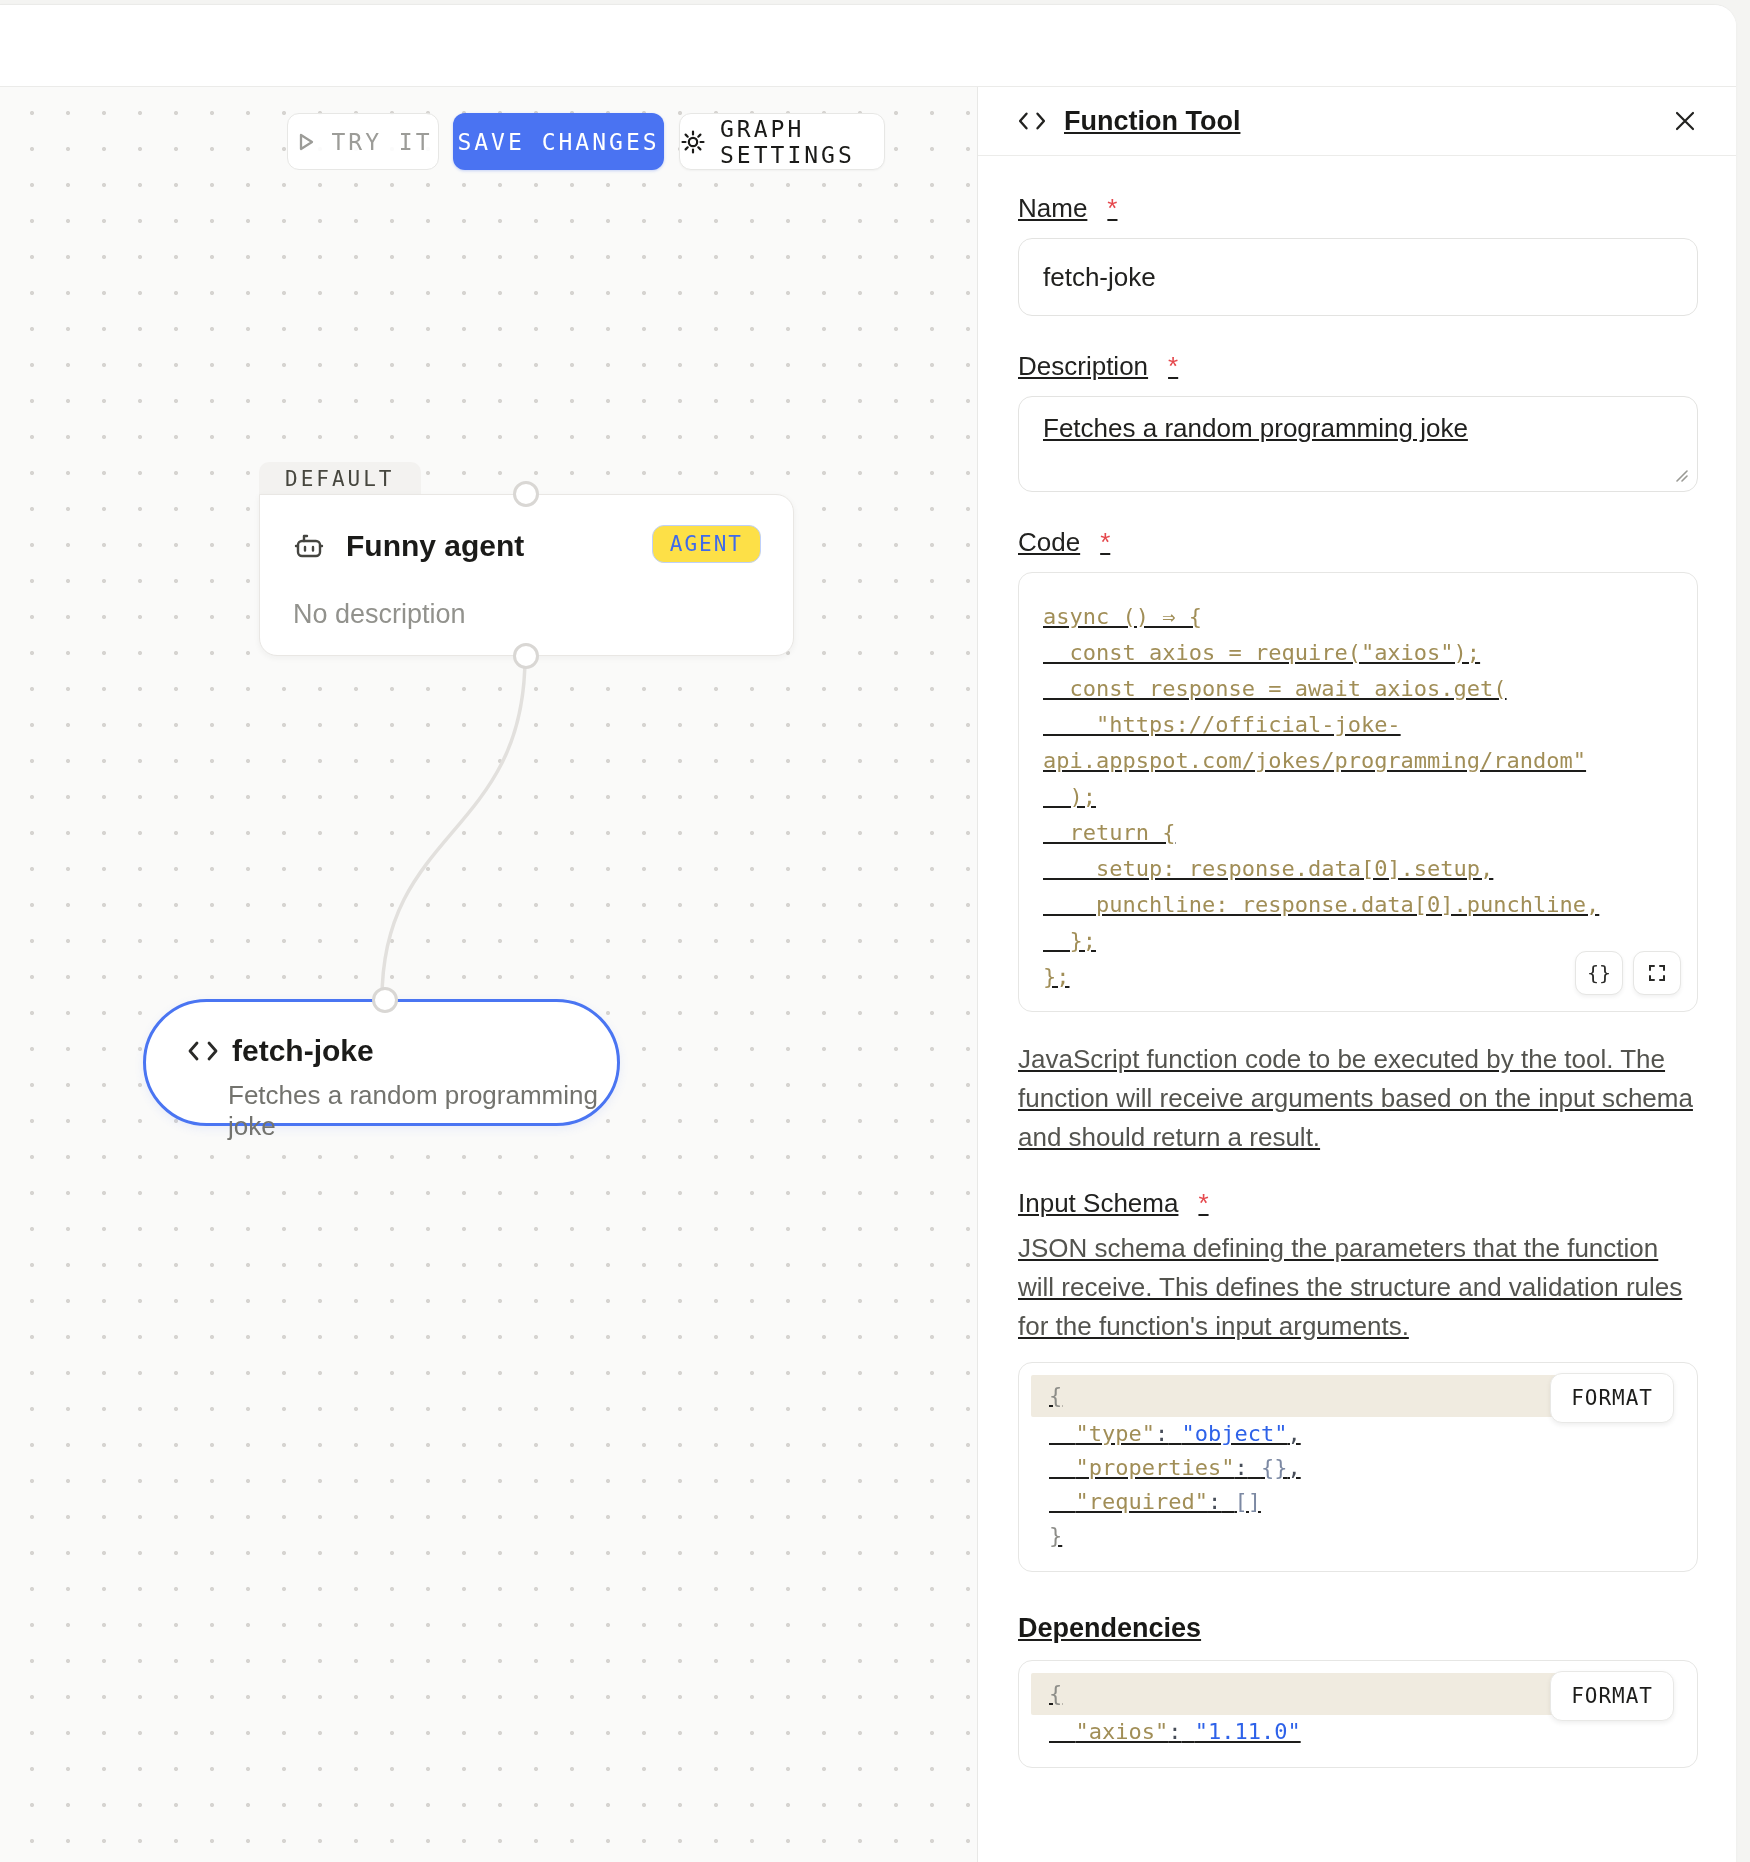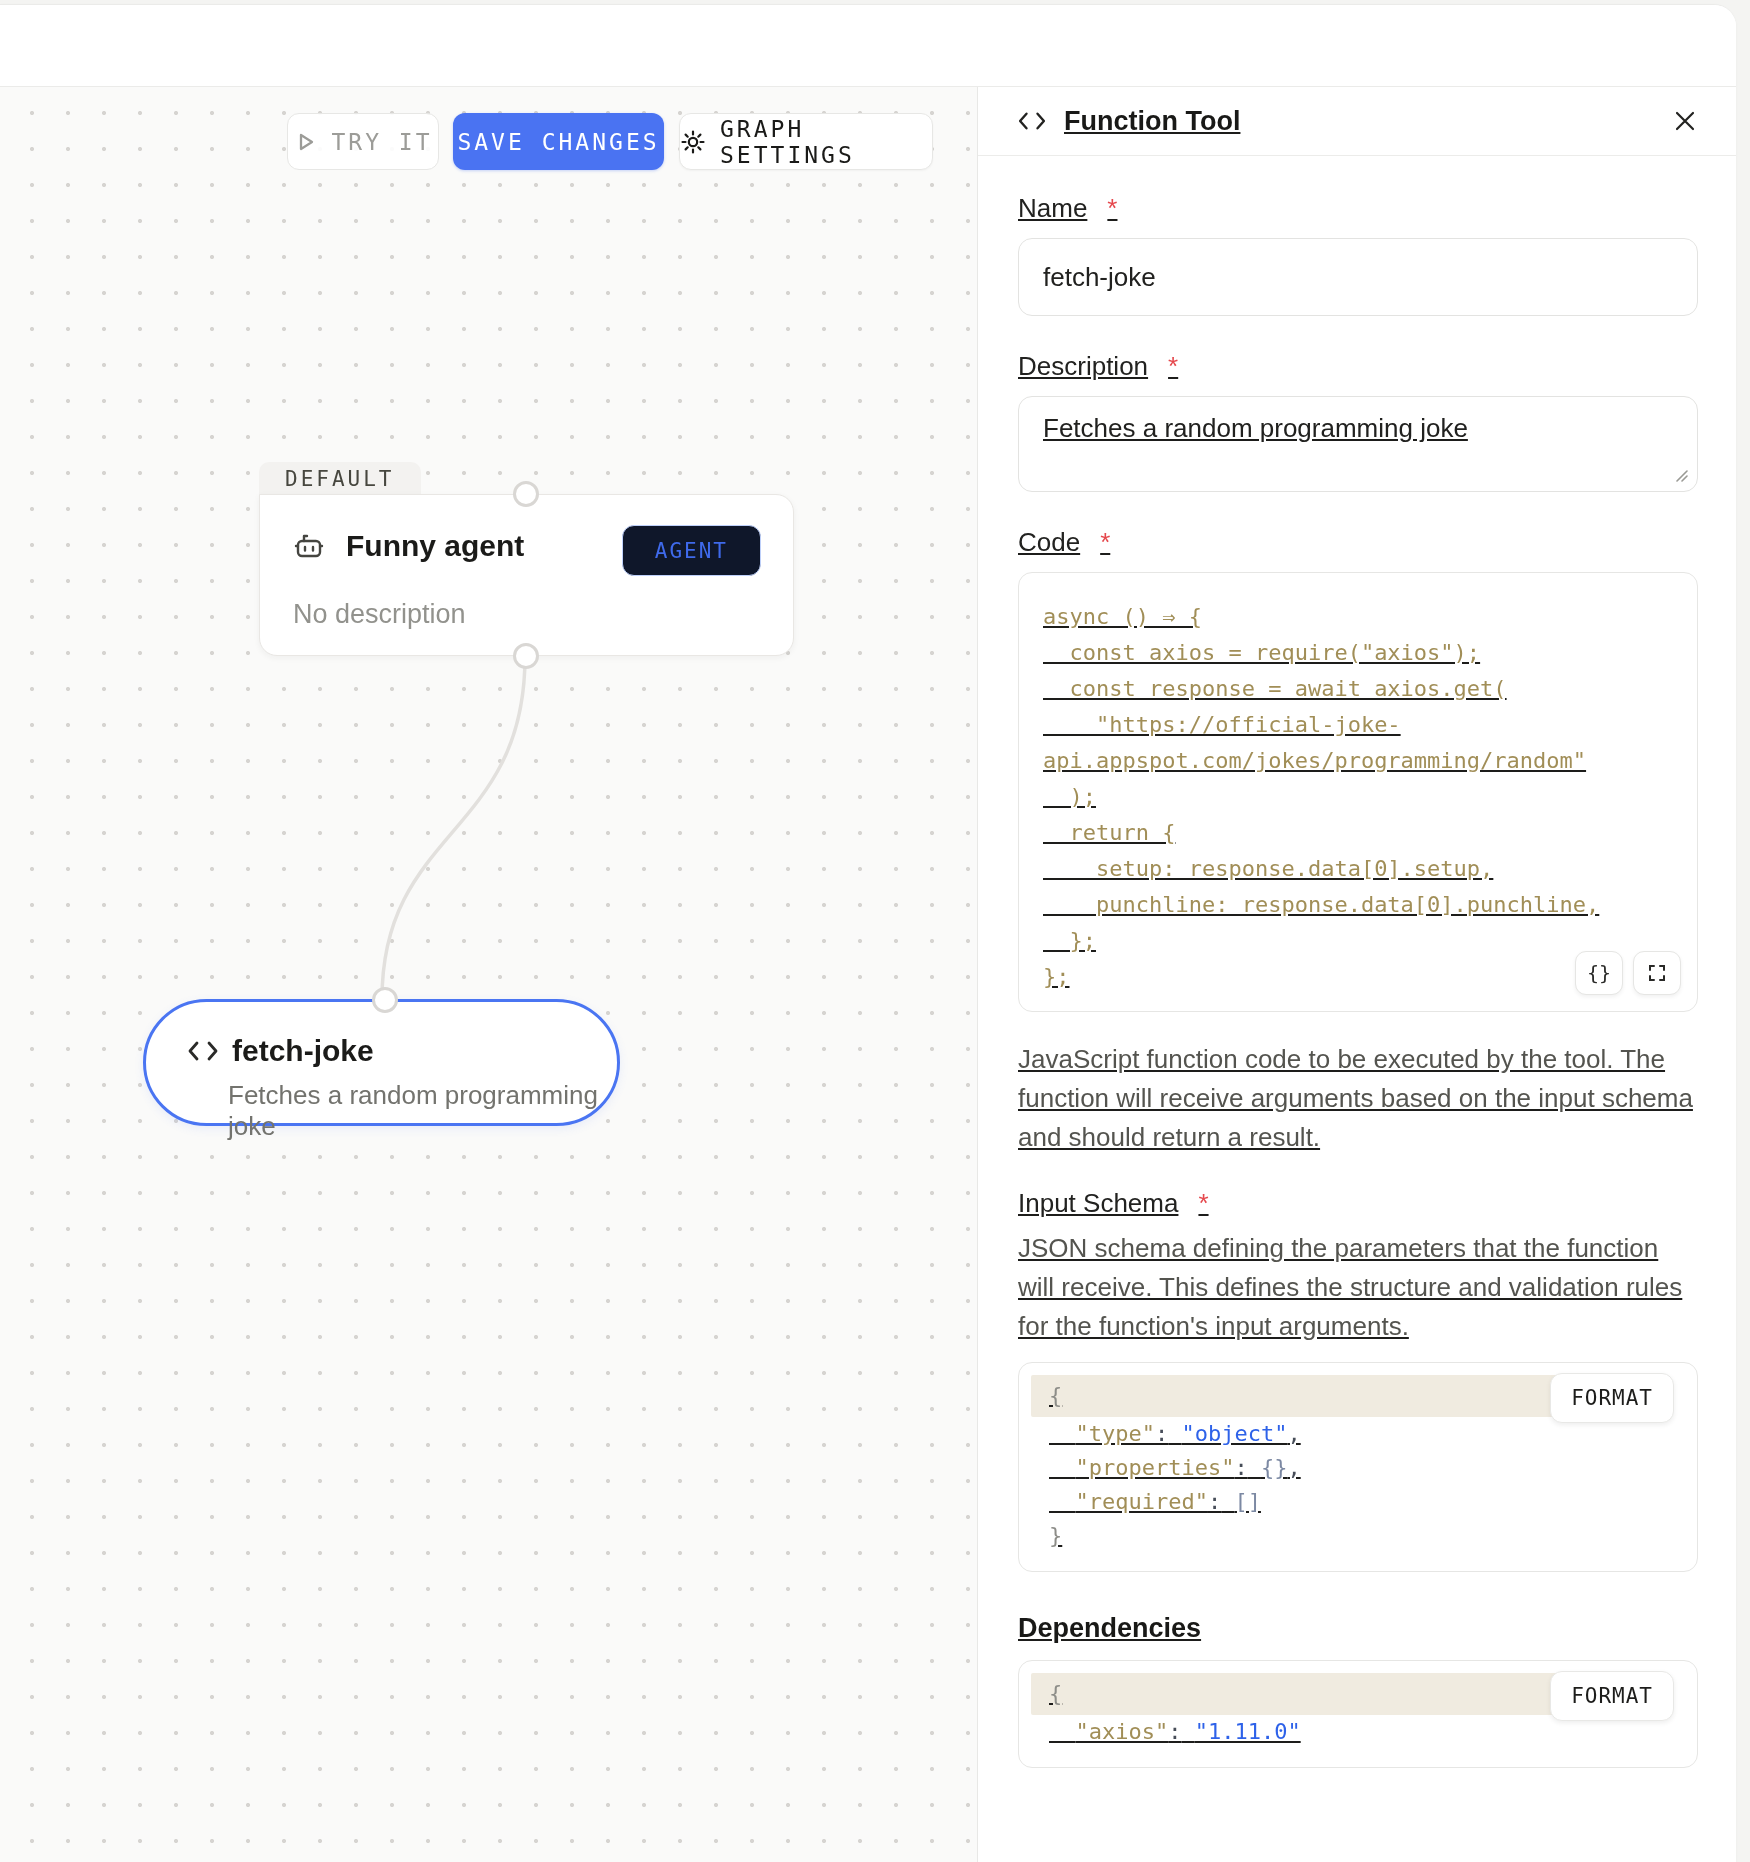--- a/index.html
+++ b/index.html
@@ -17,32 +17,32 @@
   .canvas { position:relative; width:977px; flex:none; background:#fafaf9;
     background-image:radial-gradient(#d6d4d1 2px, transparent 2.2px);
     background-size:36px 36px; background-position:14px 8px; overflow:hidden; }
   .edge-svg { position:absolute; left:0; top:0; width:977px; height:1776px; pointer-events:none; }
 
   .toolbar-btn { position:absolute; top:26px; height:57px; display:flex; align-items:center; justify-content:center;
     gap:14px; border-radius:12px; font-family:"DejaVu Sans Mono", monospace; font-size:23px; letter-spacing:3px;
     cursor:pointer; }
   .btn-tryit { left:287px; width:152px; background:rgba(255,255,255,.9); border:1px solid #e7e7e5; color:#9c9c98; }
   .btn-save { left:453px; width:211px; background:#4a73f2; color:#ffffff; box-shadow:0 1px 3px rgba(74,115,242,.3); }
-  .btn-settings { left:679px; width:254px; background:#ffffff; border:1px solid #e7e7e5; color:#1a1a18;
+  .btn-settings { left:679px; width:206px; background:#ffffff; border:1px solid #e7e7e5; color:#1a1a18;
     box-shadow:0 1px 2px rgba(0,0,0,.04); }
 
   .default-tab { position:absolute; left:259px; top:375px; height:33px; padding:0 26px; background:#f3f2f0;
     border-radius:10px 10px 0 0; font-family:"DejaVu Sans Mono", monospace; font-size:21px; letter-spacing:3px;
     color:#47473f; display:flex; align-items:center; }
   .agent-node { position:absolute; left:259px; top:407px; width:535px; height:162px; background:#fff;
     border:1px solid #e9e7e4; border-radius:0 18px 18px 18px; box-shadow:0 2px 6px rgba(40,40,35,.05); }
   .agent-row { position:absolute; left:33px; top:34px; display:flex; align-items:center; gap:21px; }
   .agent-title { font-size:30px; font-weight:bold; color:#1b1b19; }
-  .agent-badge { position:absolute; right:32px; top:30px; height:51px; padding:0 32px; display:flex; align-items:center;
-    border:1.5px solid #bed0fa; background:#0f172a; color:#3f6aeb; border-radius:12px;
+  .agent-badge { position:absolute; right:32px; top:30px; height:38px; padding:0 17px; display:flex; align-items:center;
+    border:1.5px solid #bed0fa; background:#fde047; color:#3f6aeb; border-radius:12px;
     font-family:"DejaVu Sans Mono", monospace; font-size:21px; letter-spacing:2px; }
   .agent-desc { position:absolute; left:33px; top:104px; font-size:27px; color:#92928d; }
 
   .handle { position:absolute; width:26px; height:26px; border-radius:50%; background:#fff; border:3px solid #d9d7d4; }
 
   .tool-node { position:absolute; left:143px; top:912px; width:477px; height:127px; background:#fff;
     border:3px solid #4a75f2; border-radius:64px; box-shadow:0 3px 10px rgba(74,117,242,.10); }
   .tool-row { position:absolute; left:42px; top:32px; display:flex; align-items:center; gap:14px; }
   .tool-title { font-size:30px; font-weight:bold; color:#1b1b19; }
   .tool-desc { position:absolute; left:82px; top:78px; font-size:26px; color:#73736e; }

